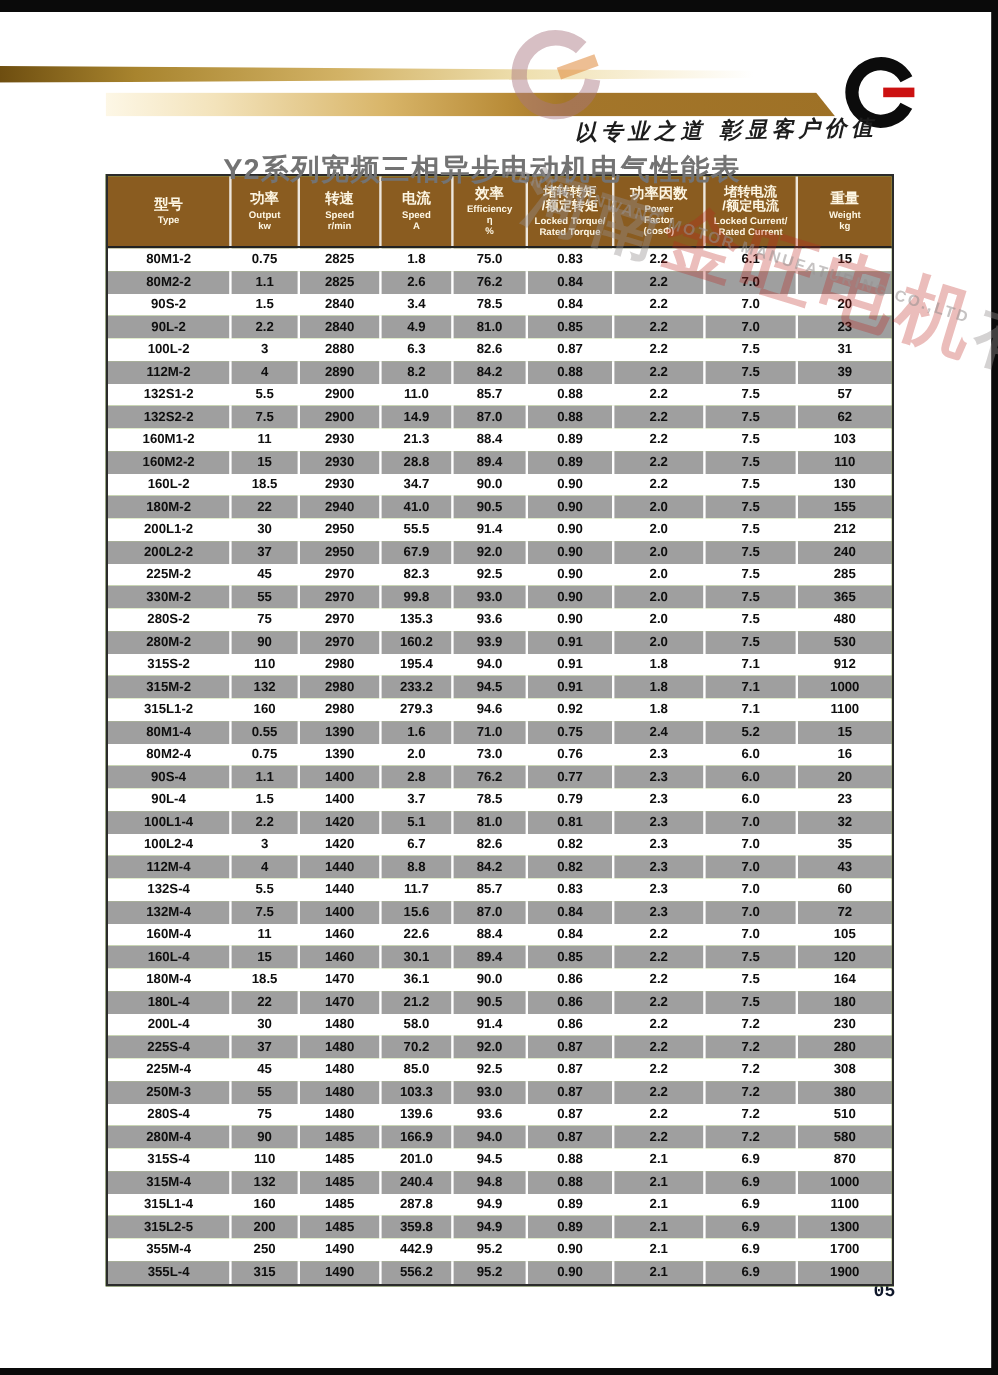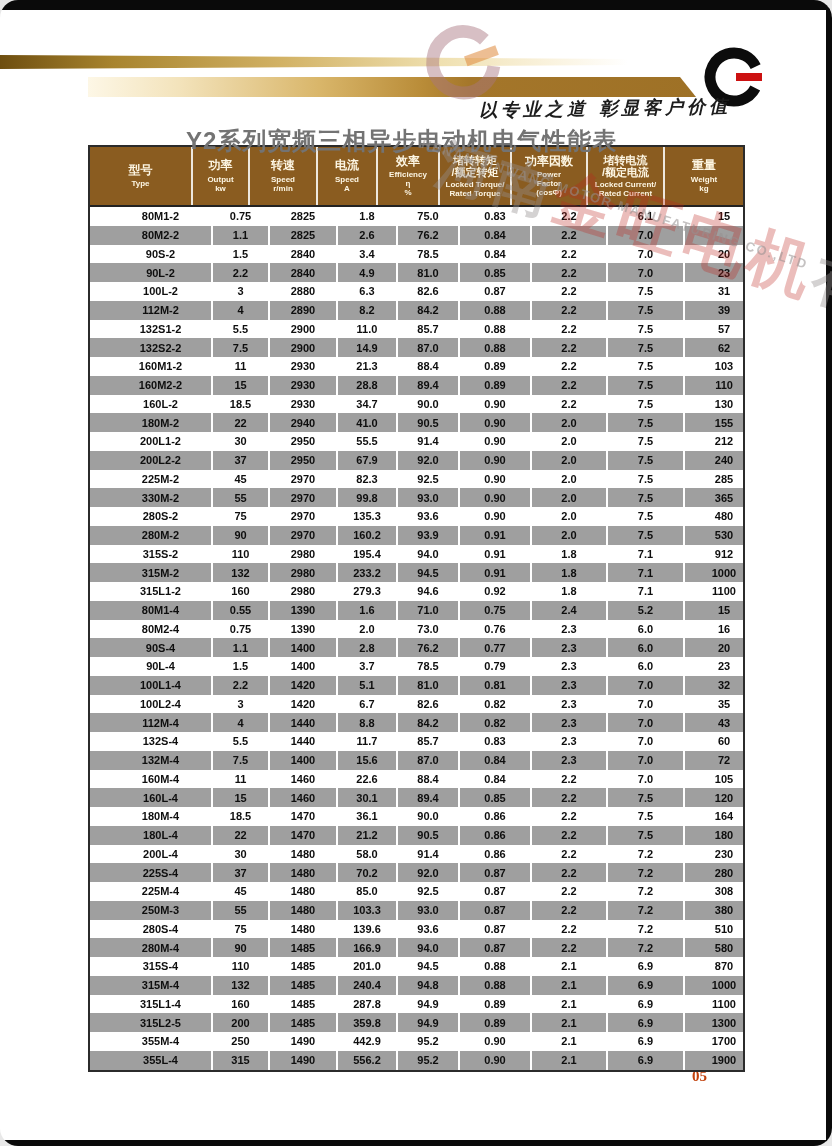--- a/index.html
+++ b/index.html
@@ -1,18 +1,18 @@
 <!DOCTYPE html>
 <html><head>
 <meta charset="utf-8">
 <style>
   html,body{margin:0;padding:0;background:#e8e8e8;}
   .page{
     position:relative;width:832px;height:1146px;background:#ffffff;
-    overflow:hidden;font-family:"Liberation Sans",sans-serif;margin:0 auto;border-radius:18px;
+    overflow:hidden;font-family:"Liberation Sans",sans-serif;margin:0 auto;
   }
   
   .top-bar{position:absolute;left:0;top:0;width:832px;height:10px;background:#0a0a0a;}
   .right-strip{position:absolute;right:0;top:8px;width:6px;height:1138px;background:#0a0a0a;}
   .bottom-bar{position:absolute;left:0;top:1140px;width:832px;height:6px;background:#0a0a0a;}
   
   .band1{
     position:absolute;left:0;top:55px;width:628px;height:14px;
     background:linear-gradient(90deg,#6e4e10 0%,#a8842e 18%,#d2b265 45%,#efe0b0 70%,#faf3df 88%,rgba(250,243,223,0) 100%);
     clip-path:polygon(0 0,100% 28%,100% 72%,0 100%);
@@ -51,21 +51,21 @@
     display:flex;flex-direction:column;align-items:center;justify-content:center;
     color:#fdf6e3;text-align:center;border-right:2px solid rgba(255,255,255,.85);
     overflow:hidden;
   }
   .th:last-child{border-right:none;}
   .th-cn{font-size:12px;font-weight:bold;white-space:pre-line;line-height:1.12;}
   .th-cn.small{font-size:11px;}
   .th-en{font-size:8px;font-weight:bold;white-space:pre-line;line-height:1.15;margin-top:2px;}
   .tr{
     display:grid;grid-template-columns:103px 57px 68px 60px 62px 72px 76px 77px 78px;
-    height:18.76px;background:#ffffff;padding-left:20px;
+    height:18.76px;background:#ffffff;
   }
   .tr:nth-child(even){background:#9f9f9f;}
   .td{
     display:flex;align-items:center;justify-content:center;
     font-size:11px;font-weight:700;color:#0e0e0e;
     border-right:2px solid #ffffff;overflow:hidden;white-space:nowrap;
   }
   .td:last-child{border-right:none;}
   
   .wm-cn{
@@ -73,23 +73,23 @@
     white-space:nowrap;z-index:8;pointer-events:none;font-weight:bold;letter-spacing:4px;
   }
   .wm-cn .gray{font-size:56px;color:rgba(148,142,142,.40);font-family:"DejaVu Sans",sans-serif;}
   .wm-cn .red{font-size:64px;color:rgba(190,35,30,.30);font-family:"DejaVu Serif","Liberation Serif",serif;}
   .wm-en{
     position:absolute;left:424px;top:136px;transform:rotate(17.5deg);transform-origin:0 0;
     font-size:13px;font-weight:bold;letter-spacing:2px;color:rgba(150,144,144,.55);
     white-space:nowrap;z-index:8;pointer-events:none;
   }
   .page-number{
-    position:absolute;left:692px;top:1068px;
-    font-family:Liberation Serif, serif;
-    font-size:15px;font-weight:bold;color:#c2410c;
+    position:absolute;left:728px;top:1068px;
+    font-family:Liberation Mono, monospace;
+    font-size:15px;font-weight:bold;color:#0f172a;
   }
 </style>
 </head>
 <body>
 
 <div class="page">
 
   <div class="top-bar"></div>
   <div class="right-strip"></div>
   <div class="bottom-bar"></div>

